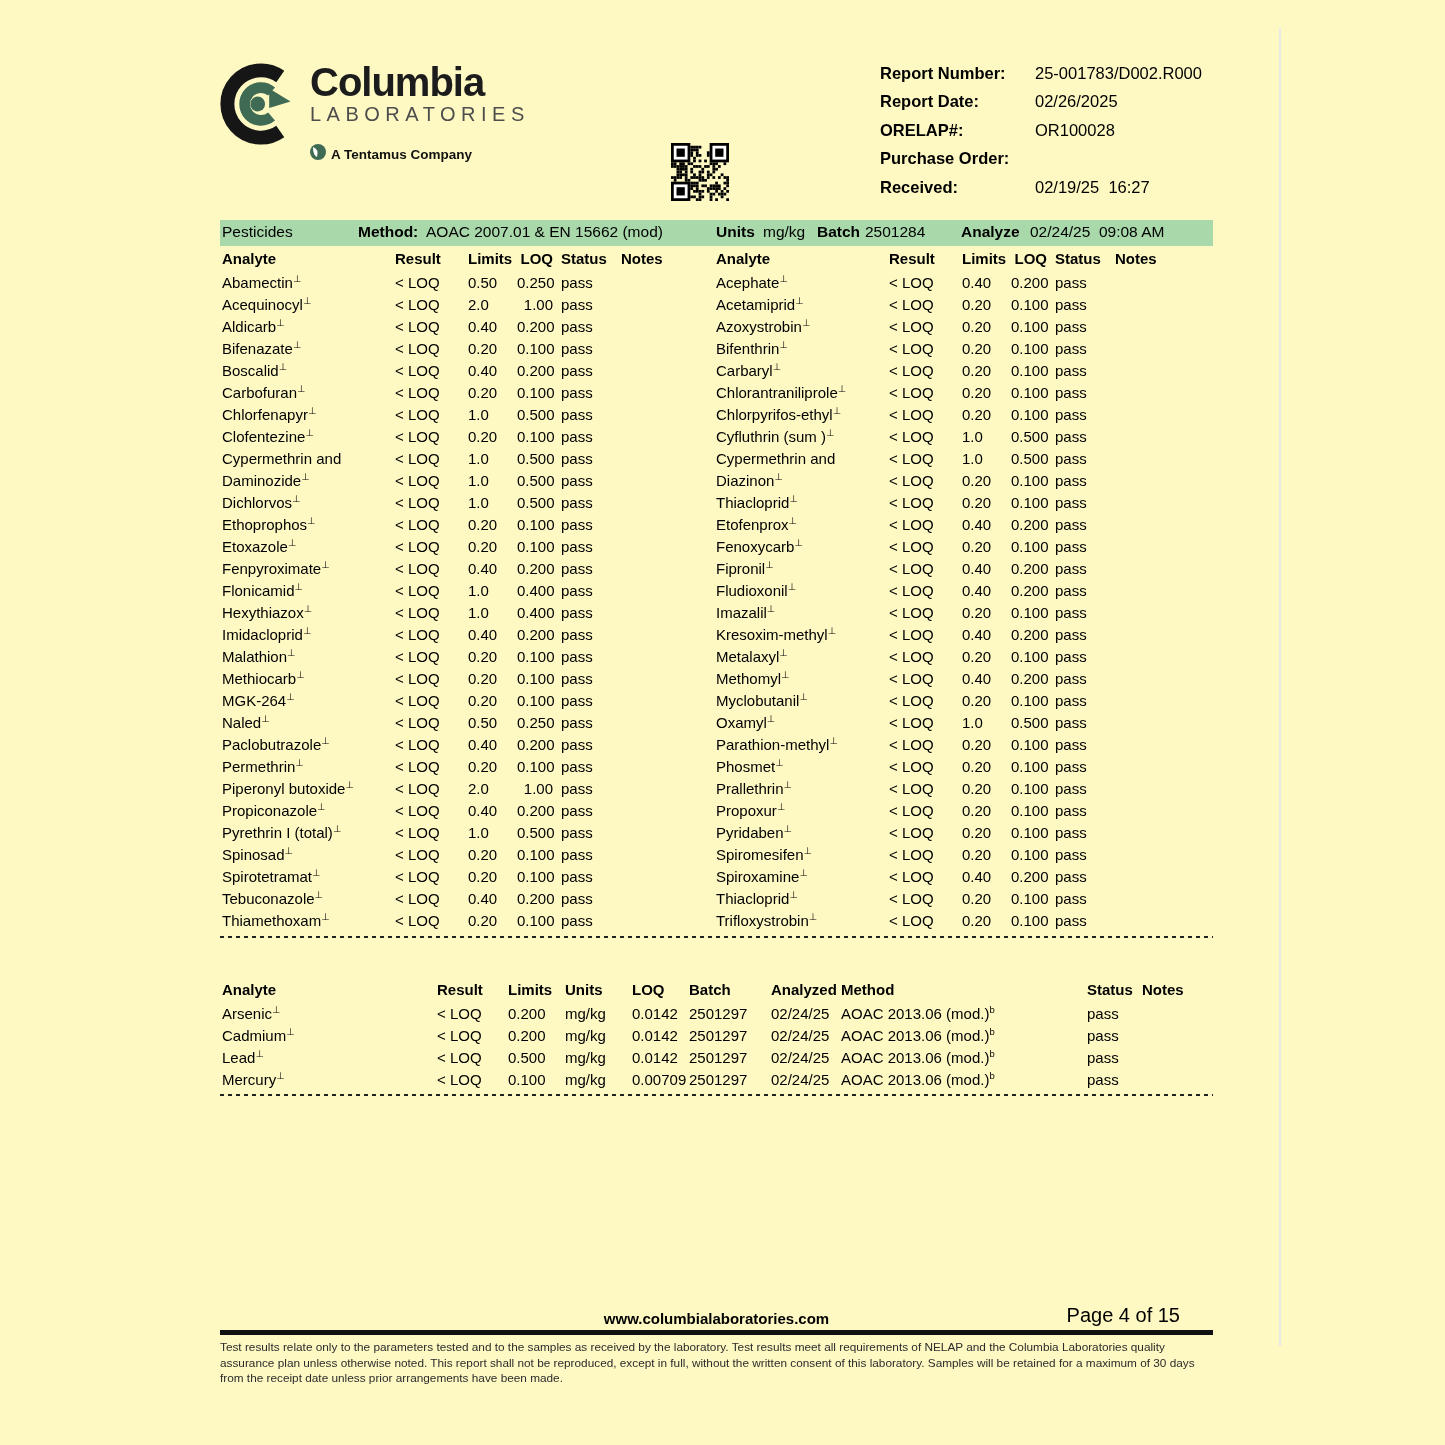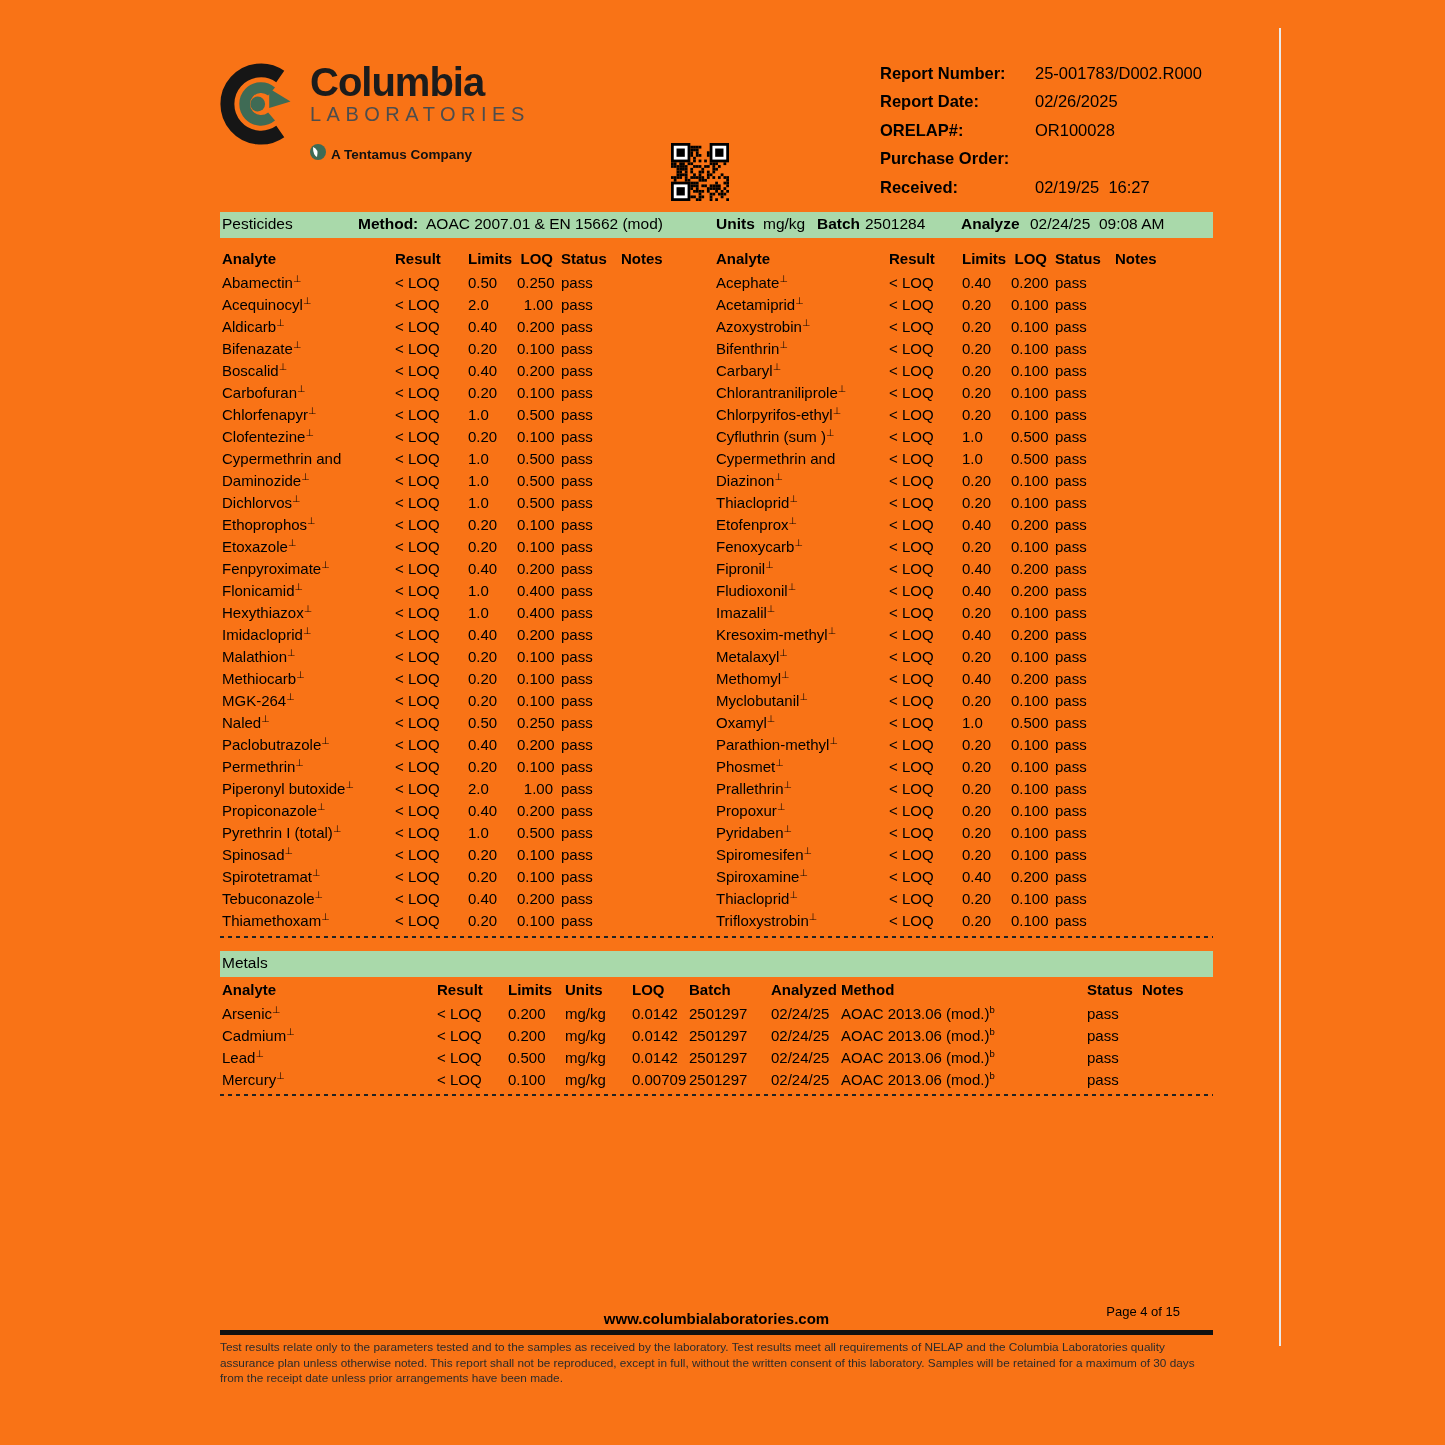--- a/index.html
+++ b/index.html
@@ -1,16 +1,16 @@
 <!DOCTYPE html>
 <html><head>
 <meta charset="utf-8">
 <style>
   html,body{margin:0;padding:0;background:#fff;}
-  .page{position:relative;width:1445px;height:1445px;background:#f97316;
+  .page{position:relative;width:1445px;height:1445px;background:#fef9c3;
         font-family:"Liberation Sans","DejaVu Sans",sans-serif;color:#000;overflow:hidden;text-decoration:underline;}
   .abs{position:absolute;}
   sup{font-size:9.5px;vertical-align:super;line-height:0;}
   
   .logo-wrap{left:220px;top:60px;width:300px;height:100px;}
   .logo-mark{position:absolute;left:0;top:3px;width:82px;height:82px;}
   .logo-text{position:absolute;left:90px;top:0;}
   .brand{font-size:40px;font-weight:bold;color:#1c1c1c;letter-spacing:-1px;line-height:44px;}
   .brand-sub{font-size:20px;color:#4d4d4d;letter-spacing:5.5px;line-height:20px;margin-top:0px;}
   .tagline{display:flex;align-items:center;gap:5px;margin-top:20px;}
@@ -37,21 +37,21 @@
   
   .mtable{left:220px;width:993px;font-size:15px;}
   .mrow,.mhead{display:grid;
     grid-template-columns:215px 71px 57px 67px 57px 82px 70px 246px 55px 1fr;
     height:22px;line-height:22px;padding-left:2px;}
   .mhead{font-weight:bold;}
   .dashline{height:2px;width:993px;left:220px;
     background-image:repeating-linear-gradient(90deg,#222 0 4px,transparent 4px 8px);}
   .edge-line{left:1279px;top:28px;width:2px;height:1318px;background:#e9e9e9;}
   
-  .pagenum{left:980px;top:1304px;width:200px;text-align:right;font-size:13px;}
+  .pagenum{left:980px;top:1304px;width:200px;text-align:right;font-size:20px;}
   .weburl{left:220px;top:1310px;width:993px;text-align:center;font-weight:bold;font-size:15px;}
   .blackbar{left:220px;top:1330px;width:993px;height:5px;background:#111;}
   .disclaimer{left:220px;top:1340px;width:993px;font-size:11.8px;line-height:15.6px;color:#2b2b2b;}
   .accordance{white-space:pre-wrap;}
 </style>
 </head>
 <body>
 
 <div class="page">
 
@@ -254,21 +254,21 @@
         <span class="meta-label">Purchase Order:</span>
         <span class="meta-value"></span>
       </div>
 
       <div class="meta-row">
         <span class="meta-label">Received:</span>
         <span class="meta-value">02/19/25  16:27</span>
       </div>
     </div>
 
-  <div class="abs bar" style="top:212px;">
+  <div class="abs bar" style="top:220px;">
     <span style="left:2px;">Pesticides</span>
     <span class="b" style="left:138px;">Method:</span>
     <span style="left:206px;">AOAC 2007.01 &amp; EN 15662 (mod)</span>
     <span class="b" style="left:496px;">Units</span>
     <span style="left:543px;">mg/kg</span>
     <span class="b" style="left:597px;">Batch</span>
     <span style="left:645px;">2501284</span>
     <span class="b" style="left:741px;">Analyze</span>
     <span style="left:810px;">02/24/25  09:08 AM</span>
   </div>
@@ -838,23 +838,20 @@
           <div>0.20</div>
           <div class="c-loq">0.100</div>
           <div class="c-status">pass</div>
           <div class="c-notes"></div>
         </div>
       </div>
   </div>
 
   <div class="abs dashline" style="top:936px;"></div>
 
-  <div class="abs bar" style="top:951px;">
-    <span style="left:2px;">Metals</span>
-  </div>
 
   <div class="abs mtable" style="top:979px;">
     <div class="mhead">
       <div>Analyte</div>
       <div>Result</div>
       <div>Limits</div>
       <div>Units</div>
       <div>LOQ</div>
       <div>Batch</div>
       <div>Analyzed</div>

